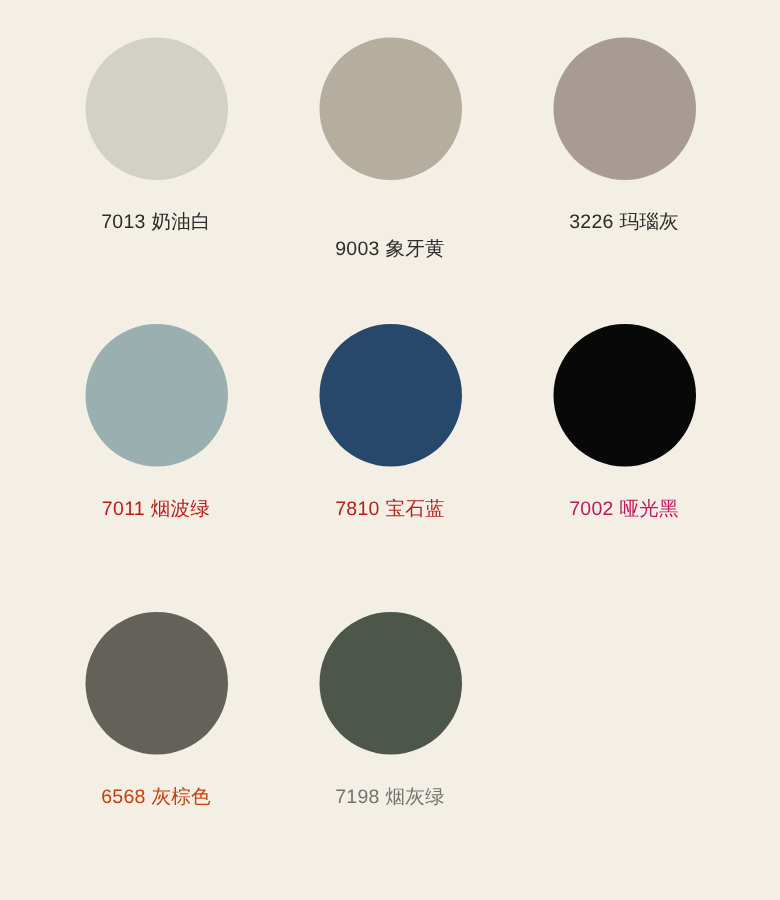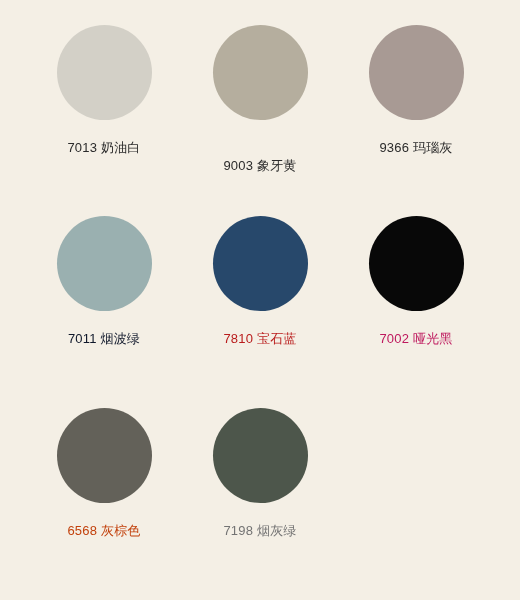--- a/index.html
+++ b/index.html
@@ -56,26 +56,26 @@
     <div class="swatch-label" style="color: rgb(43, 43, 43);">7013 奶油白</div>
   </div>
 
   <div class="swatch">
     <div class="chip" style="background: rgb(181, 174, 158);"></div>
     <div class="swatch-label" style="color: rgb(43, 43, 43); margin-top: 38px;">9003 象牙黄</div>
   </div>
 
   <div class="swatch">
     <div class="chip" style="background: rgb(168, 154, 148);"></div>
-    <div class="swatch-label" style="color: rgb(43, 43, 43);">9366 玛瑙灰</div>
+    <div class="swatch-label" style="color: rgb(43, 43, 43);">3226 玛瑙灰</div>
   </div>
 
   <div class="swatch">
     <div class="chip" style="background: rgb(154, 176, 176);"></div>
-    <div class="swatch-label" style="color: #0f172a;">7011 烟波绿</div>
+    <div class="swatch-label" style="color: #b91c1c;">7011 烟波绿</div>
   </div>
 
   <div class="swatch">
     <div class="chip" style="background: rgb(39, 72, 107);"></div>
     <div class="swatch-label" style="color: #b91c1c;">7810 宝石蓝</div>
   </div>
 
 
   <div class="swatch">
     <div class="chip" style="background: rgb(8, 8, 8);"></div>

